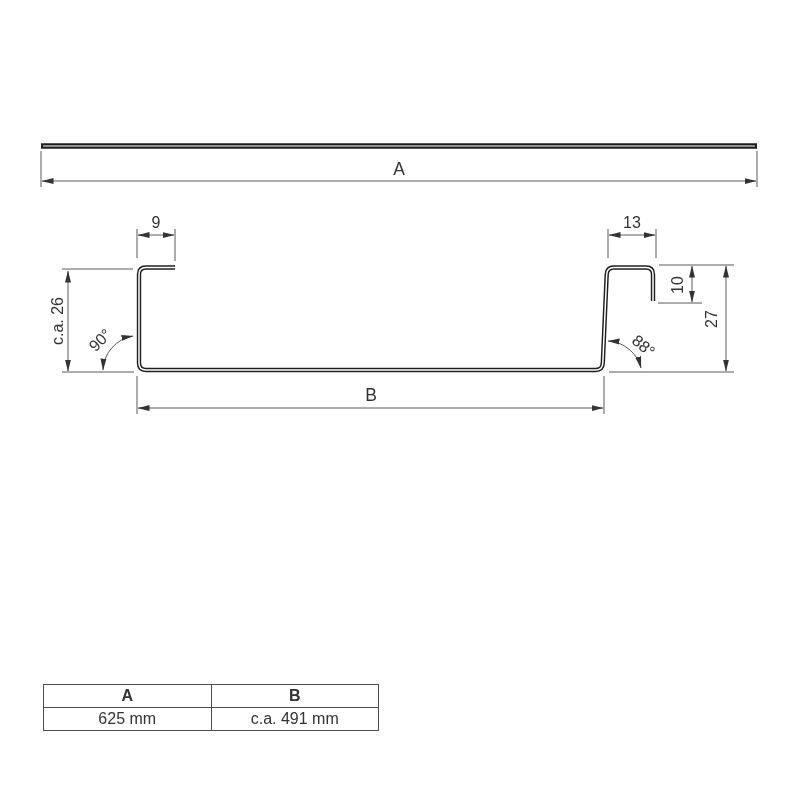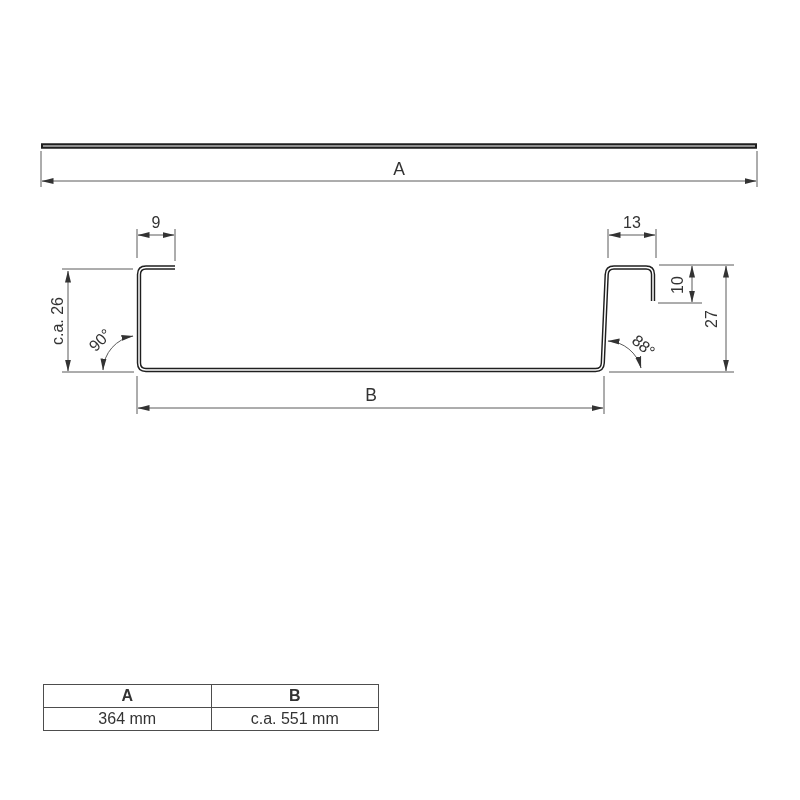--- a/index.html
+++ b/index.html
@@ -105,19 +105,19 @@
 
   <table class="spec-table">
     <thead>
       <tr>
         <th>A</th>
         <th>B</th>
       </tr>
     </thead>
     <tbody>
       <tr>
-        <td>364 mm</td>
-        <td>c.a. 551 mm</td>
+        <td>625 mm</td>
+        <td>c.a. 491 mm</td>
       </tr>
     </tbody>
   </table>
 
 </div>
 
 </body></html>

